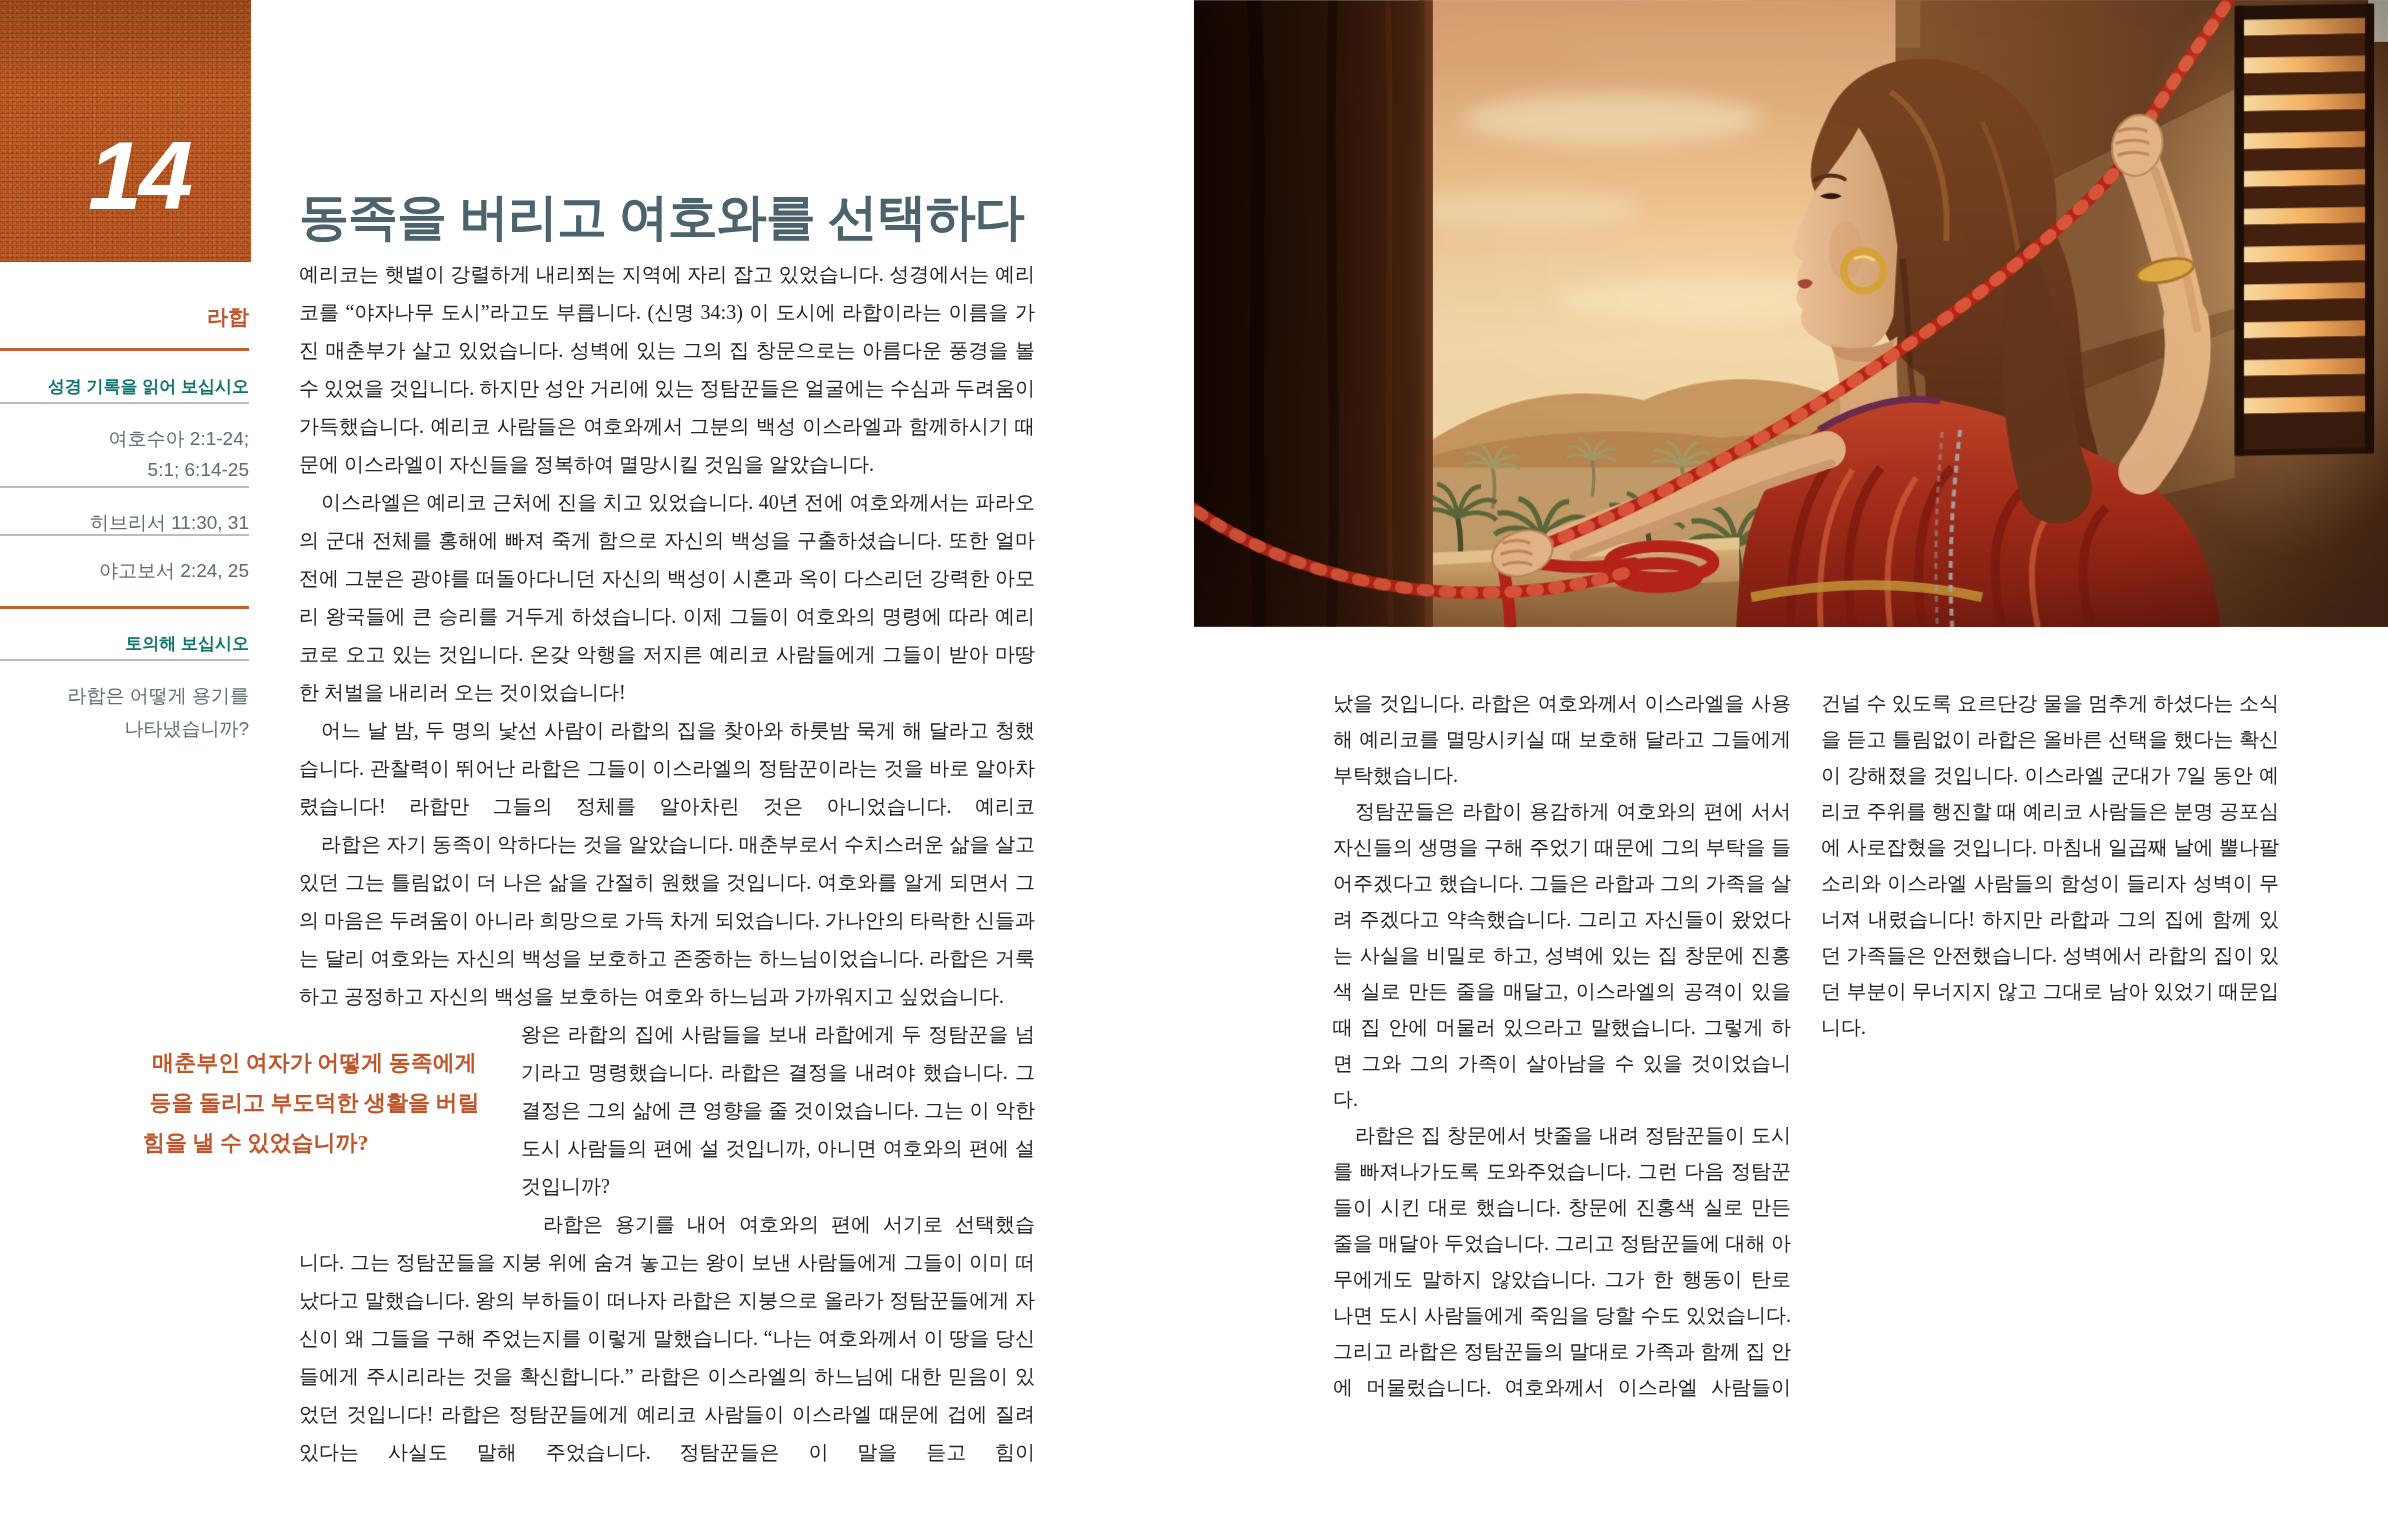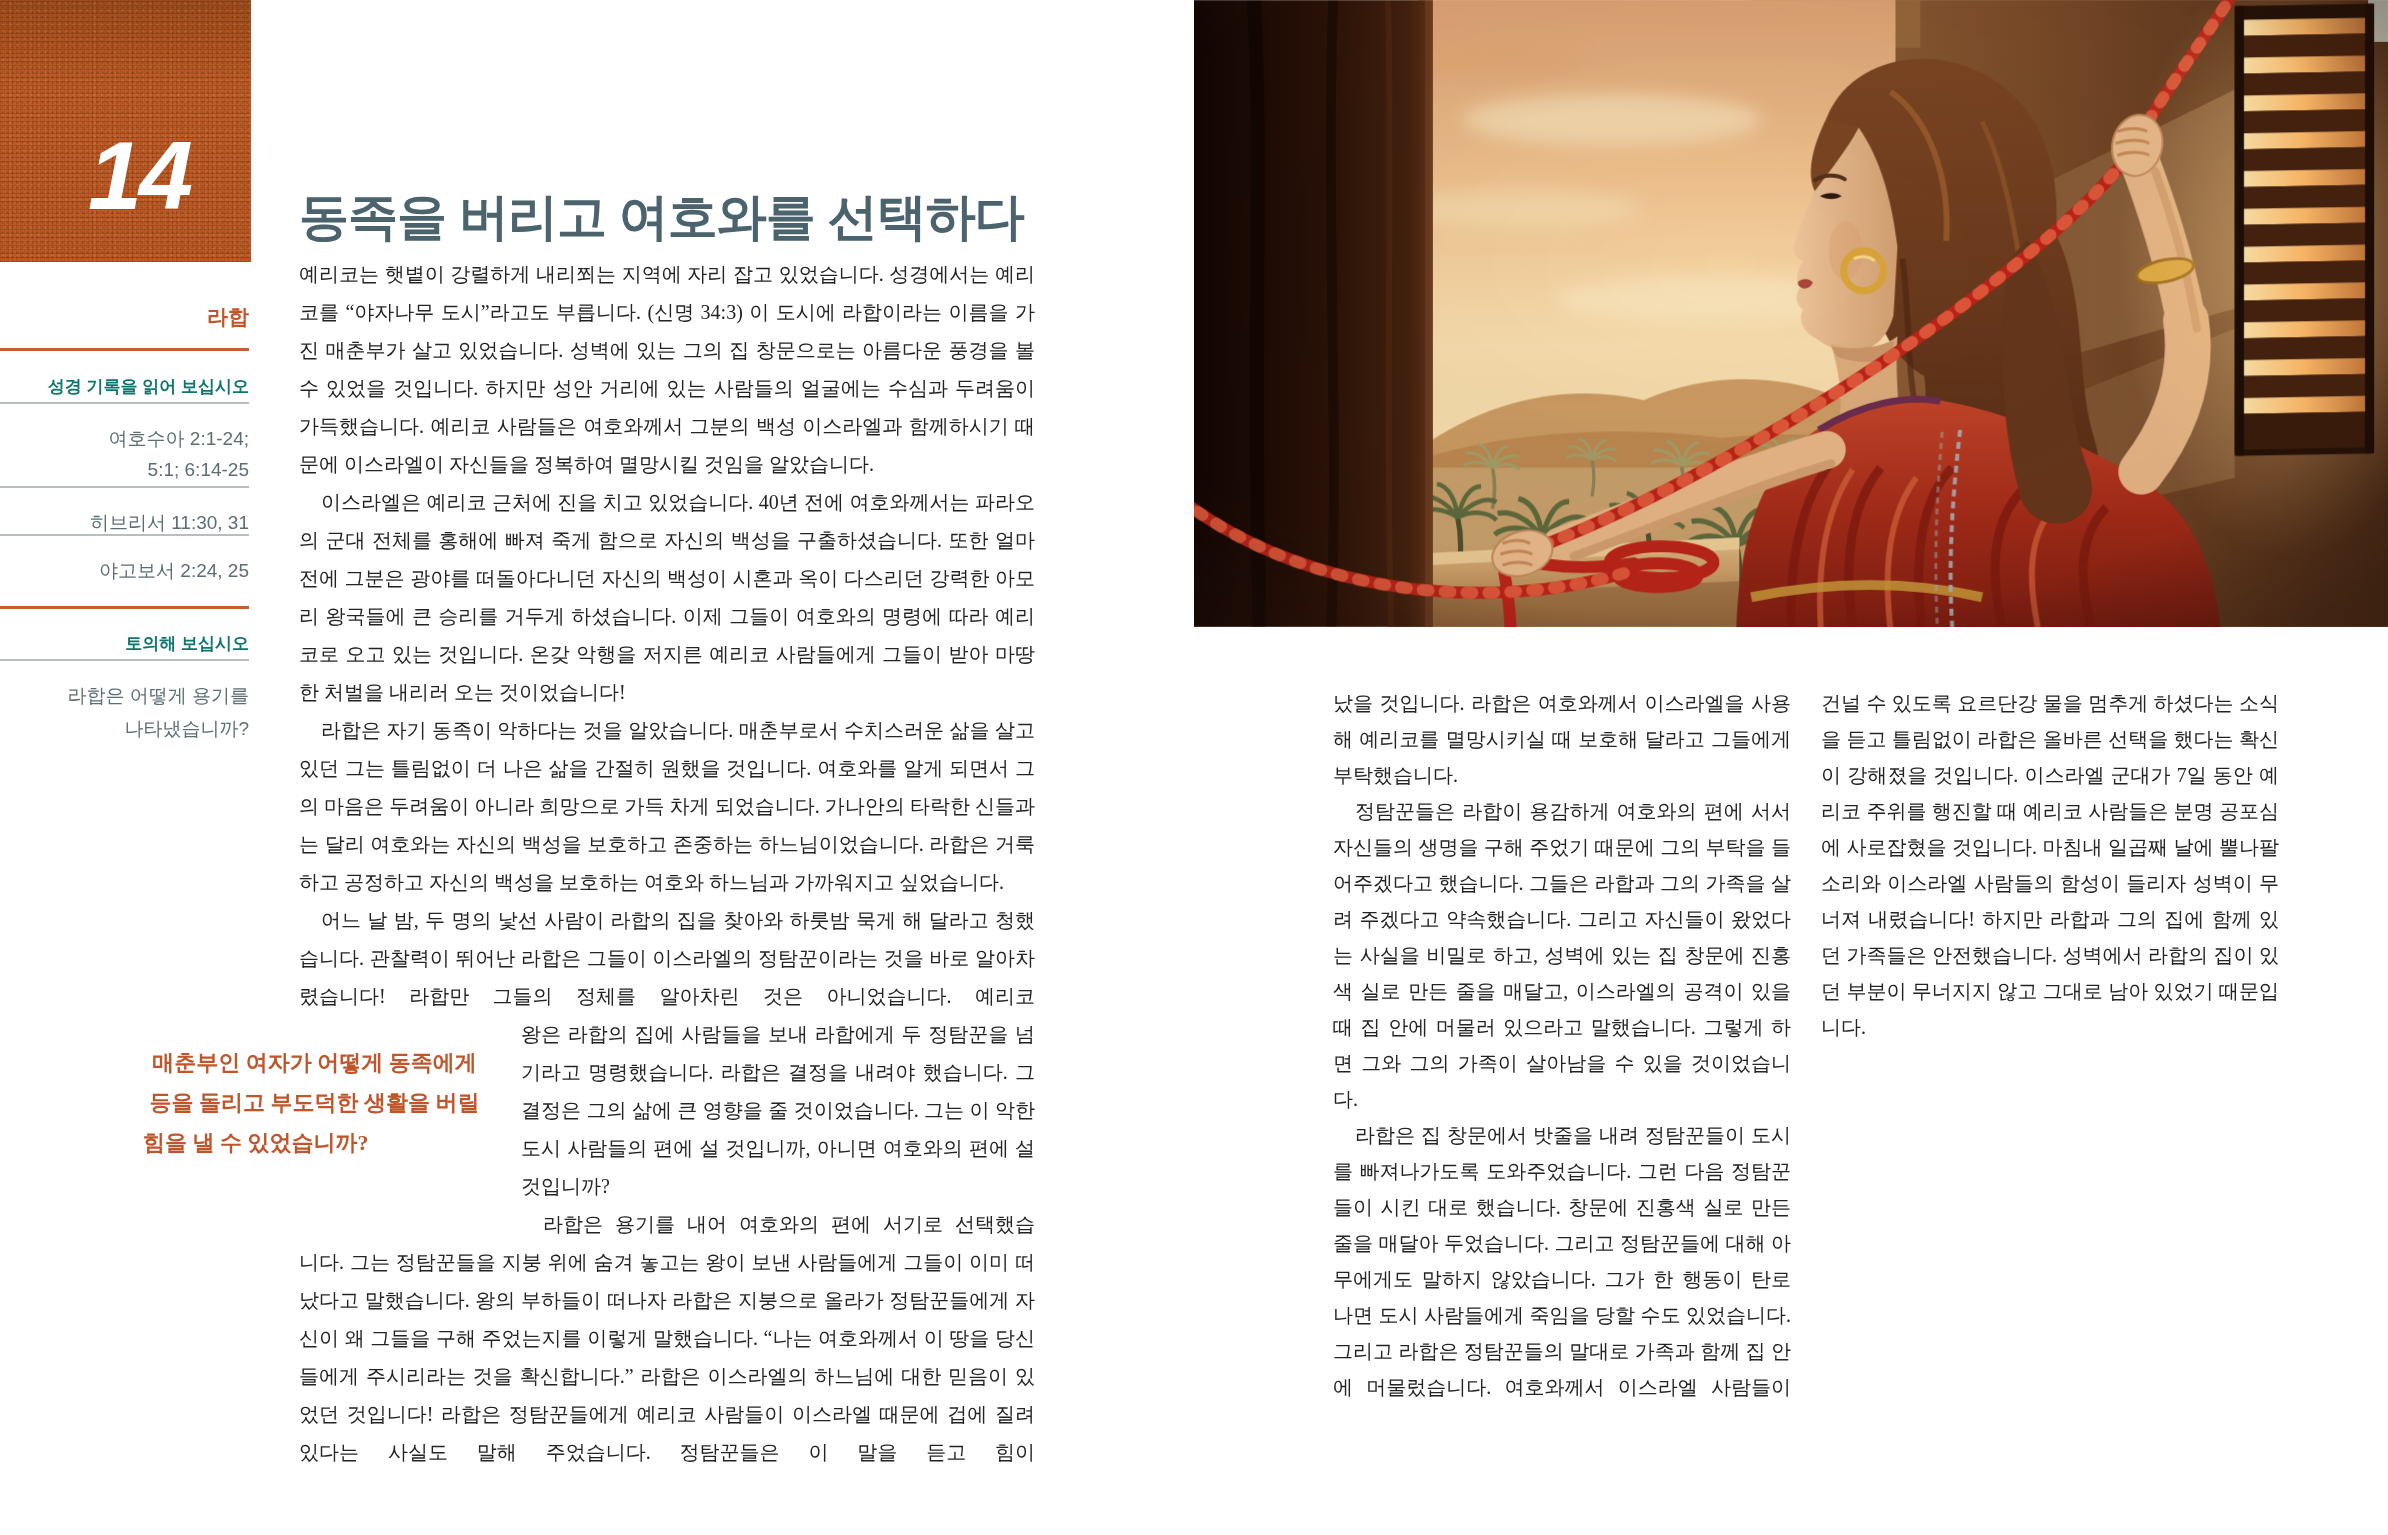--- a/index.html
+++ b/index.html
@@ -81,24 +81,24 @@
     <div class="rule rule-orange" style="top:606px"></div>
     <div class="sb sb-head" style="top:620px">토의해 보십시오</div>
     <div class="rule rule-gray" style="top:659px"></div>
     <div class="sb sb-ref" style="top:671px">라합은 어떻게 용기를</div>
     <div class="sb sb-ref" style="top:704px">나타냈습니까?</div>
   </div>
 
   <h1 class="article-title">동족을 버리고 여호와를 선택하다</h1>
 
   <div class="article">
-    <p>예리코는 햇볕이 강렬하게 내리쬐는 지역에 자리 잡고 있었습니다. 성경에서는 예리코를 “야자나무 도시”라고도 부릅니다. (신명 34:3) 이 도시에 라합이라는 이름을 가진 매춘부가 살고 있었습니다. 성벽에 있는 그의 집 창문으로는 아름다운 풍경을 볼 수 있었을 것입니다. 하지만 성안 거리에 있는 사람들의 얼굴에는 수심과 두려움이 가득했습니다. 예리코 사람들은 여호와께서 그분의 백성 이스라엘과 함께하시기 때문에 이스라엘이 자신들을 정복하여 멸망시킬 것임을 알았습니다.</p>
+    <p>예리코는 햇볕이 강렬하게 내리쬐는 지역에 자리 잡고 있었습니다. 성경에서는 예리코를 “야자나무 도시”라고도 부릅니다. (신명 34:3) 이 도시에 라합이라는 이름을 가진 매춘부가 살고 있었습니다. 성벽에 있는 그의 집 창문으로는 아름다운 풍경을 볼 수 있었을 것입니다. 하지만 성안 거리에 있는 정탐꾼들은 얼굴에는 수심과 두려움이 가득했습니다. 예리코 사람들은 여호와께서 그분의 백성 이스라엘과 함께하시기 때문에 이스라엘이 자신들을 정복하여 멸망시킬 것임을 알았습니다.</p>
     <p class="ind">이스라엘은 예리코 근처에 진을 치고 있었습니다. 40년 전에 여호와께서는 파라오의 군대 전체를 홍해에 빠져 죽게 함으로 자신의 백성을 구출하셨습니다. 또한 얼마 전에 그분은 광야를 떠돌아다니던 자신의 백성이 시혼과 옥이 다스리던 강력한 아모리 왕국들에 큰 승리를 거두게 하셨습니다. 이제 그들이 여호와의 명령에 따라 예리코로 오고 있는 것입니다. 온갖 악행을 저지른 예리코 사람들에게 그들이 받아 마땅한 처벌을 내리러 오는 것이었습니다!</p>
+    <p class="ind jlast">어느 날 밤, 두 명의 낯선 사람이 라합의 집을 찾아와 하룻밤 묵게 해 달라고 청했습니다. 관찰력이 뛰어난 라합은 그들이 이스라엘의 정탐꾼이라는 것을 바로 알아차렸습니다! 라합만 그들의 정체를 알아차린 것은 아니었습니다. 예리코</p>
     <p class="ind">라합은 자기 동족이 악하다는 것을 알았습니다. 매춘부로서 수치스러운 삶을 살고 있던 그는 틀림없이 더 나은 삶을 간절히 원했을 것입니다. 여호와를 알게 되면서 그의 마음은 두려움이 아니라 희망으로 가득 차게 되었습니다. 가나안의 타락한 신들과는 달리 여호와는 자신의 백성을 보호하고 존중하는 하느님이었습니다. 라합은 거룩하고 공정하고 자신의 백성을 보호하는 여호와 하느님과 가까워지고 싶었습니다.</p>
-    <p class="ind jlast">어느 날 밤, 두 명의 낯선 사람이 라합의 집을 찾아와 하룻밤 묵게 해 달라고 청했습니다. 관찰력이 뛰어난 라합은 그들이 이스라엘의 정탐꾼이라는 것을 바로 알아차렸습니다! 라합만 그들의 정체를 알아차린 것은 아니었습니다. 예리코</p>
     <div class="wrap-zone">
       <div class="pullquote">매춘부인 여자가 어떻게 동족에게 등을 돌리고 부도덕한 생활을 버릴 힘을 낼 수 있었습니까?</div>
       <div class="wrap-col">
         <p>왕은 라합의 집에 사람들을 보내 라합에게 두 정탐꾼을 넘기라고 명령했습니다. 라합은 결정을 내려야 했습니다. 그 결정은 그의 삶에 큰 영향을 줄 것이었습니다. 그는 이 악한 도시 사람들의 편에 설 것입니까, 아니면 여호와의 편에 설 것입니까?</p>
         <p class="ind jlast">라합은 용기를 내어 여호와의 편에 서기로 선택했습</p>
       </div>
     </div>
     <p class="jlast">니다. 그는 정탐꾼들을 지붕 위에 숨겨 놓고는 왕이 보낸 사람들에게 그들이 이미 떠났다고 말했습니다. 왕의 부하들이 떠나자 라합은 지붕으로 올라가 정탐꾼들에게 자신이 왜 그들을 구해 주었는지를 이렇게 말했습니다. “나는 여호와께서 이 땅을 당신들에게 주시리라는 것을 확신합니다.” 라합은 이스라엘의 하느님에 대한 믿음이 있었던 것입니다! 라합은 정탐꾼들에게 예리코 사람들이 이스라엘 때문에 겁에 질려 있다는 사실도 말해 주었습니다. 정탐꾼들은 이 말을 듣고 힘이</p>
   </div>
 

